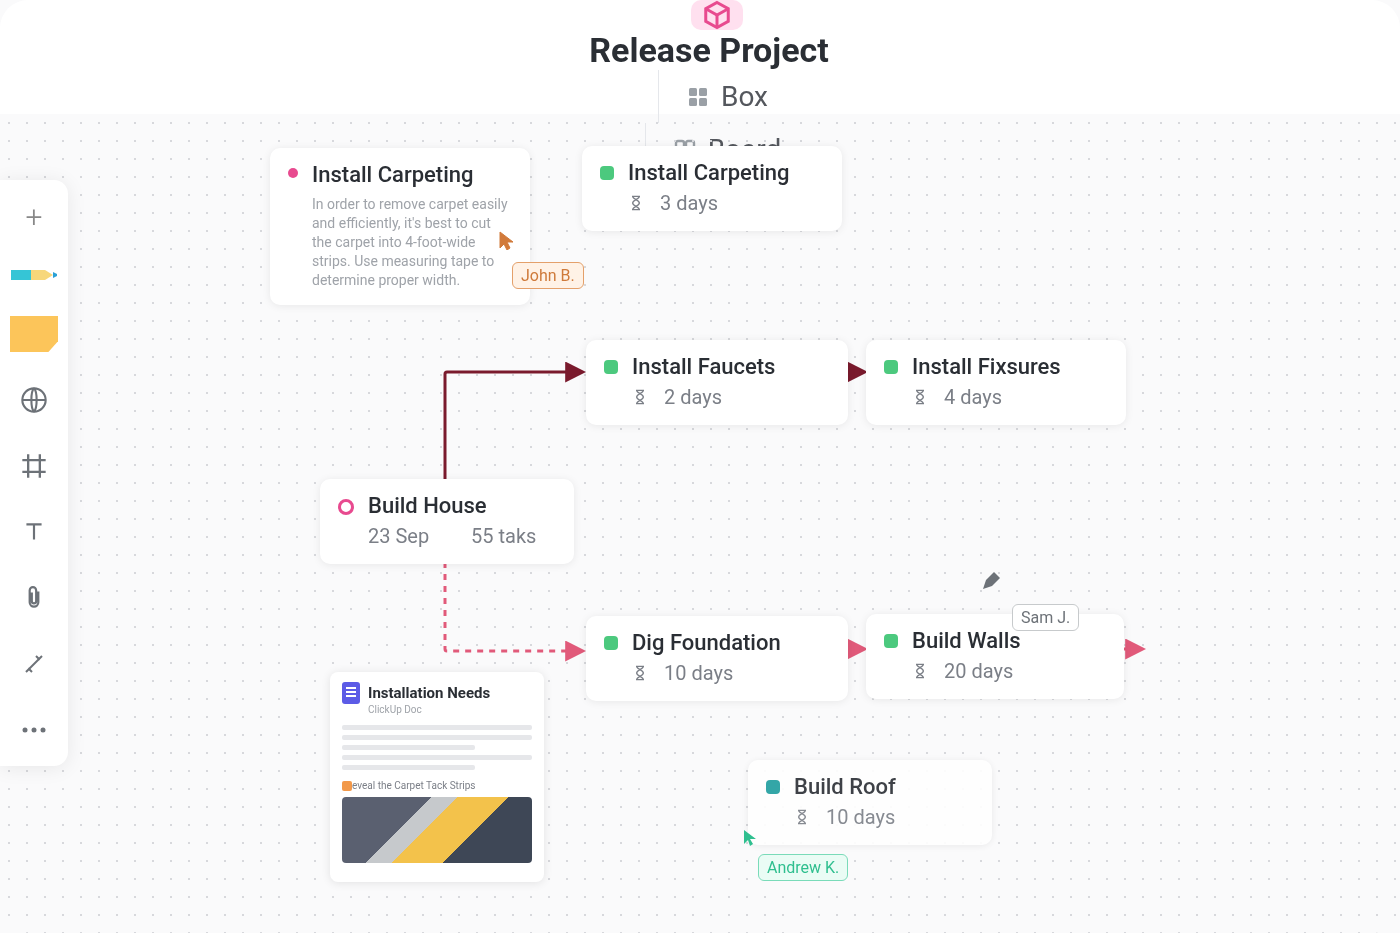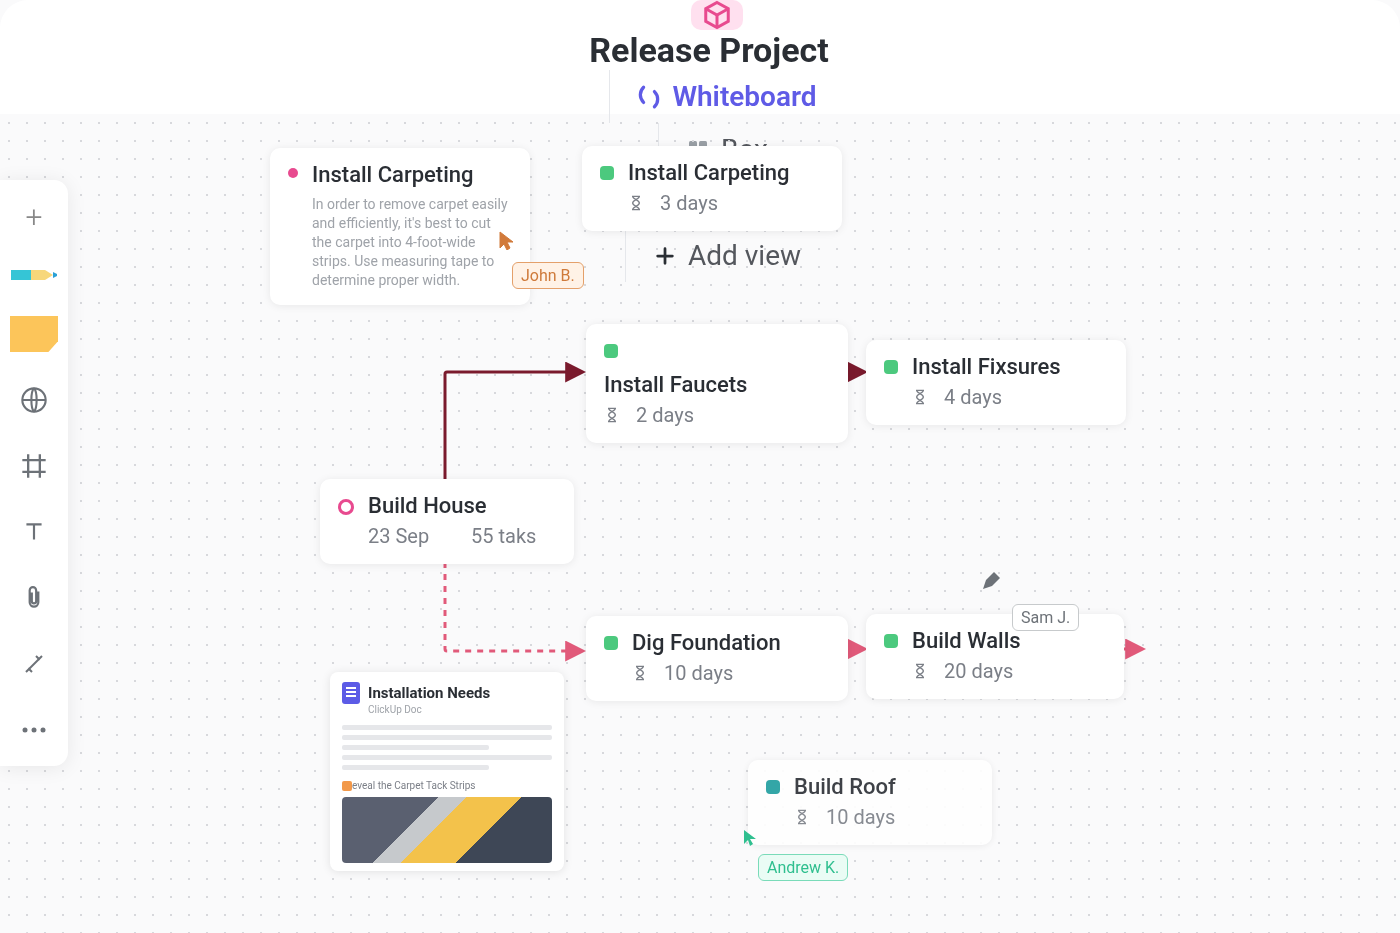--- a/index.html
+++ b/index.html
@@ -101,22 +101,22 @@
     font-size:16px;
     background:#fff;
   }
   .cursor-arrow { position:absolute; }
   
   .doc-card {
     position:absolute;
     background:#fff;
     border-radius:8px;
     box-shadow: 0 1px 10px rgba(0,0,0,0.1);
-    width: 234px;
-    padding: 10px 12px 8px 12px;
+    width: 214px;
+    padding: 10px 12px 19px 12px;
   }
   .doc-head { display:flex; align-items:center; gap:8px; }
   .doc-icon { width:18px; height:22px; background:#5c5be6; border-radius:3px; position:relative;}
   .doc-icon::after{content:""; position:absolute; left:4px; right:4px; top:5px; height:2px; background:#fff; box-shadow: 0 4px 0 #fff, 0 8px 0 #fff;}
   .doc-title { font-size:15px; font-weight:700; color:#2a2e34;}
   .doc-sub { font-size:10px; color:#9fa3a9; margin-left:26px;}
   .doc-lines { margin-top:10px; }
   .doc-line { height:5px; background:#e6e7ea; border-radius:2px; margin-bottom:5px;}
   .doc-line.short { width:70%; }
   .doc-section { display:flex; align-items:center; gap:0; margin:10px 0 6px; font-size:10px; color:#7b7f87;}
@@ -131,29 +131,20 @@
 <div class="header">
   <div class="project-badge">
     <svg width="30" height="30" viewBox="0 0 24 24" fill="none" stroke="#e84a8f" stroke-width="2.4">
       <path d="M12 2 L21 7 L21 17 L12 22 L3 17 L3 7 Z"></path>
       <path d="M3 7 L12 12 L21 7"></path>
         <path d="M12 12 L12 22"></path>
     </svg>
   </div>
   <div class="project-title">Release Project</div>
 
-  <div class="tab active">
-    <span class="tab-icon">
-      <svg width="26" height="26" viewBox="0 0 24 24" fill="none" stroke="#5f5be6" stroke-width="3" stroke-linecap="round">
-          <path d="M7 3 C3 7 3 13 7 17"></path>
-          <path d="M17 7 C21 11 21 17 17 21"></path>
-        </svg>
-    </span>
-    <span>Whiteboard</span>
-  </div>
   <div class="tab">
     <span class="tab-icon">
       <svg width="24" height="24" viewBox="0 0 24 24" fill="#9aa0a6">
           <rect x="3" y="3" width="8" height="8" rx="1.5"></rect>
           <rect x="13" y="3" width="8" height="8" rx="1.5"></rect>
           <rect x="3" y="13" width="8" height="8" rx="1.5"></rect>
           <rect x="13" y="13" width="8" height="8" rx="1.5"></rect>
         </svg>
     </span>
     <span>Box</span>
@@ -214,21 +205,21 @@
       <div class="title">Install Carpeting</div>
       <div class="meta">
         <svg class="hourglass" viewBox="0 0 24 24" fill="none" stroke="#7b7f87" stroke-width="2">
             <path d="M6 2h12M6 22h12M7 2c0 5 10 5 10 10s-10 5-10 10M17 2c0 5-10 5-10 10s10 5 10 10"></path>
           </svg>
         <span>3 days</span>
       </div>
     </div>
   </div>
 
-  <div class="card" style="left:586px; top:210px; width:262px;flex-direction:column;">
+  <div class="card" style="left:586px; top:226px; width:262px;">
     <div class="status green"></div>
     <div>
       <div class="title">Install Faucets</div>
       <div class="meta">
         <svg class="hourglass" viewBox="0 0 24 24" fill="none" stroke="#7b7f87" stroke-width="2">
             <path d="M6 2h12M6 22h12M7 2c0 5 10 5 10 10s-10 5-10 10M17 2c0 5-10 5-10 10s10 5 10 10"></path>
           </svg>
         <span>2 days</span>
       </div>
     </div>

